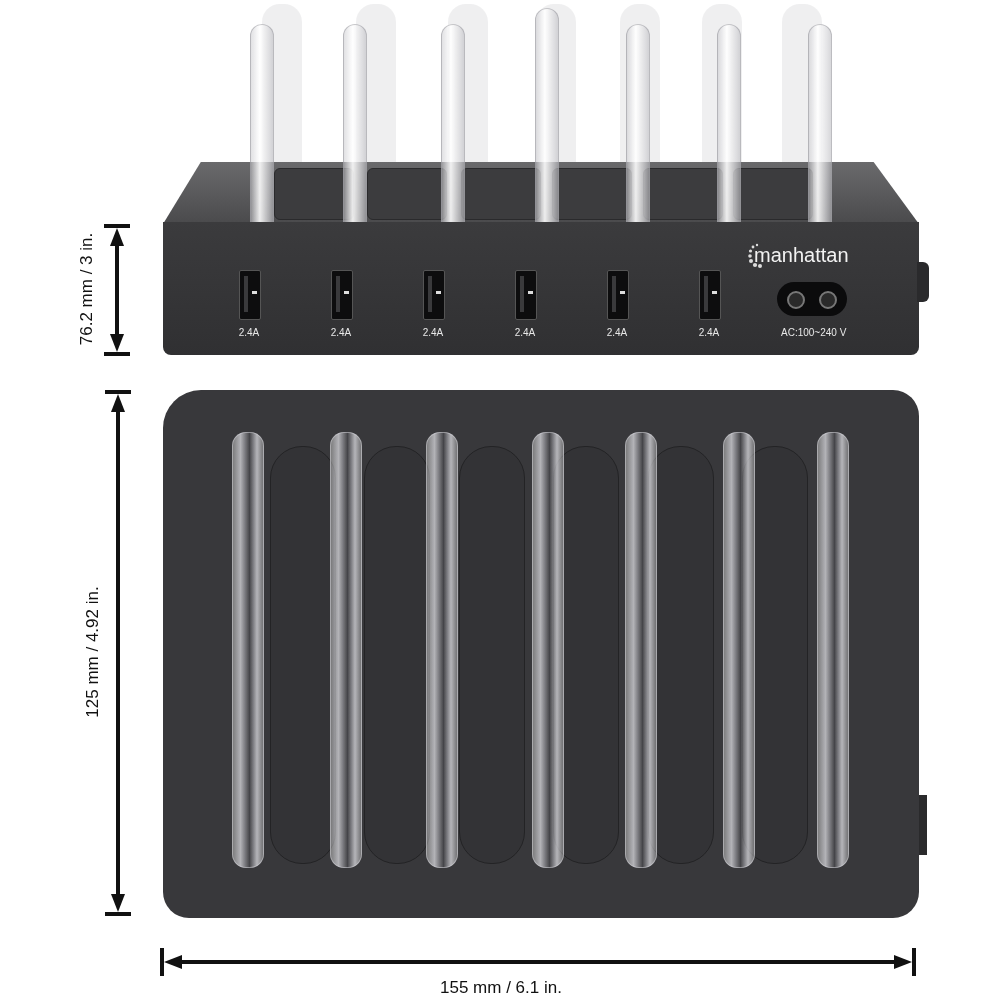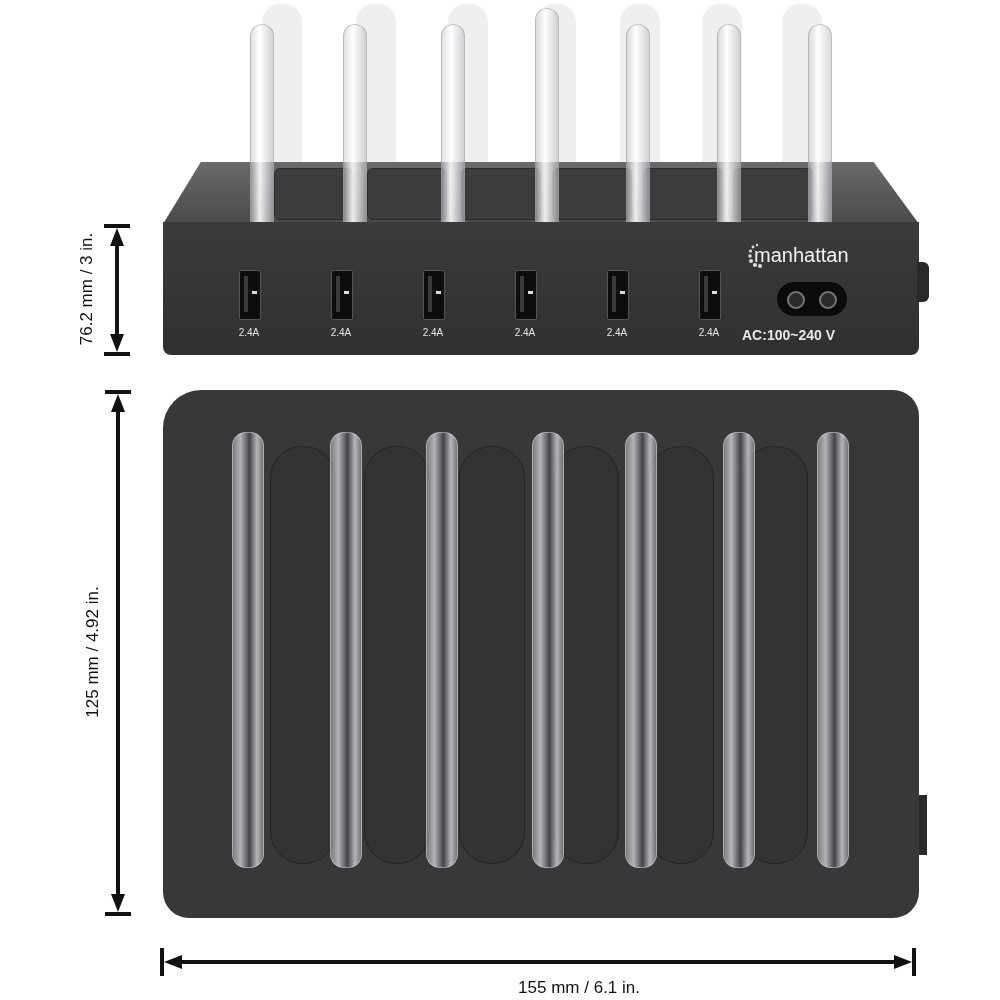--- a/index.html
+++ b/index.html
@@ -17,21 +17,21 @@
   .divider-ghost{top:4px;width:40px;height:210px;border-radius:18px 18px 0 0;background:rgba(225,225,228,.55);}
   .usb{top:270px;width:20px;height:48px;background:#0d0d0e;border:1px solid #555;border-radius:2px;}
   .usb::before{content:"";position:absolute;left:4px;top:5px;width:4px;height:36px;background:#3a3a3c;}
   .usb::after{content:"";position:absolute;left:12px;top:20px;width:5px;height:3px;background:#ddd;}
   .usb-label{top:327px;width:50px;text-align:center;color:#e8e8e8;font-size:10px;}
   .brand{left:754px;top:244px;color:#f2f2f2;font-size:20px;font-weight:normal;letter-spacing:0px;}
   .brand-dots{left:748px;top:243px;width:14px;height:26px;}
   .ac-socket{left:777px;top:282px;width:70px;height:34px;background:#0b0b0c;border-radius:17px;}
   .ac-socket::before,.ac-socket::after{content:"";position:absolute;top:9px;width:14px;height:14px;border-radius:50%;background:#2a2a2a;border:2px solid #777;}
   .ac-socket::before{left:10px;} .ac-socket::after{right:10px;}
-  .ac-label{left:742px;top:327px;color:#e8e8e8;font-size:14px;font-weight:bold;}
+  .ac-label{left:781px;top:327px;color:#e8e8e8;font-size:10px;}
   .switch{left:917px;top:262px;width:12px;height:40px;background:#2a2a2c;border-radius:0 6px 6px 0;}
 
   
   .top-body{left:163px;top:390px;width:756px;height:528px;background:#38383b;border-radius:38px 26px 26px 26px;}
   .slot{top:446px;width:64px;height:416px;background:#333336;border:1.5px solid #232325;border-radius:32px;}
   .divider{top:432px;width:30px;height:434px;border-radius:14px;
     background:linear-gradient(90deg,rgba(255,255,255,.35),rgba(220,220,225,.75) 25%,rgba(90,90,95,.4) 55%,rgba(235,235,240,.7) 80%,rgba(255,255,255,.3));
     border:1px solid rgba(210,210,215,.55);}
   .side-tab{left:915px;top:795px;width:12px;height:60px;background:#2a2a2c;}
 
@@ -143,13 +143,13 @@
 </div>
 <div class="abs dim-text rot" style="left:3px;top:642px;width:180px;text-align:center;">125 mm / 4.92 in.</div>
 
 <div class="abs" style="left:160px;top:948px;width:760px;height:30px;">
   <div class="abs cap-v" style="left:0;top:0;height:28px;"></div>
   <div class="abs arrow-left" style="left:4px;top:7px;"></div>
   <div class="abs dim-line" style="left:20px;top:12px;width:716px;height:4px;"></div>
   <div class="abs arrow-right" style="left:734px;top:7px;"></div>
   <div class="abs cap-v" style="left:752px;top:0;height:28px;"></div>
 </div>
-<div class="abs dim-text" style="left:440px;top:978px;width:200px;text-align:right;">155 mm / 6.1 in.</div>
+<div class="abs dim-text" style="left:440px;top:978px;width:200px;text-align:left;">155 mm / 6.1 in.</div>
 
 </body></html>

